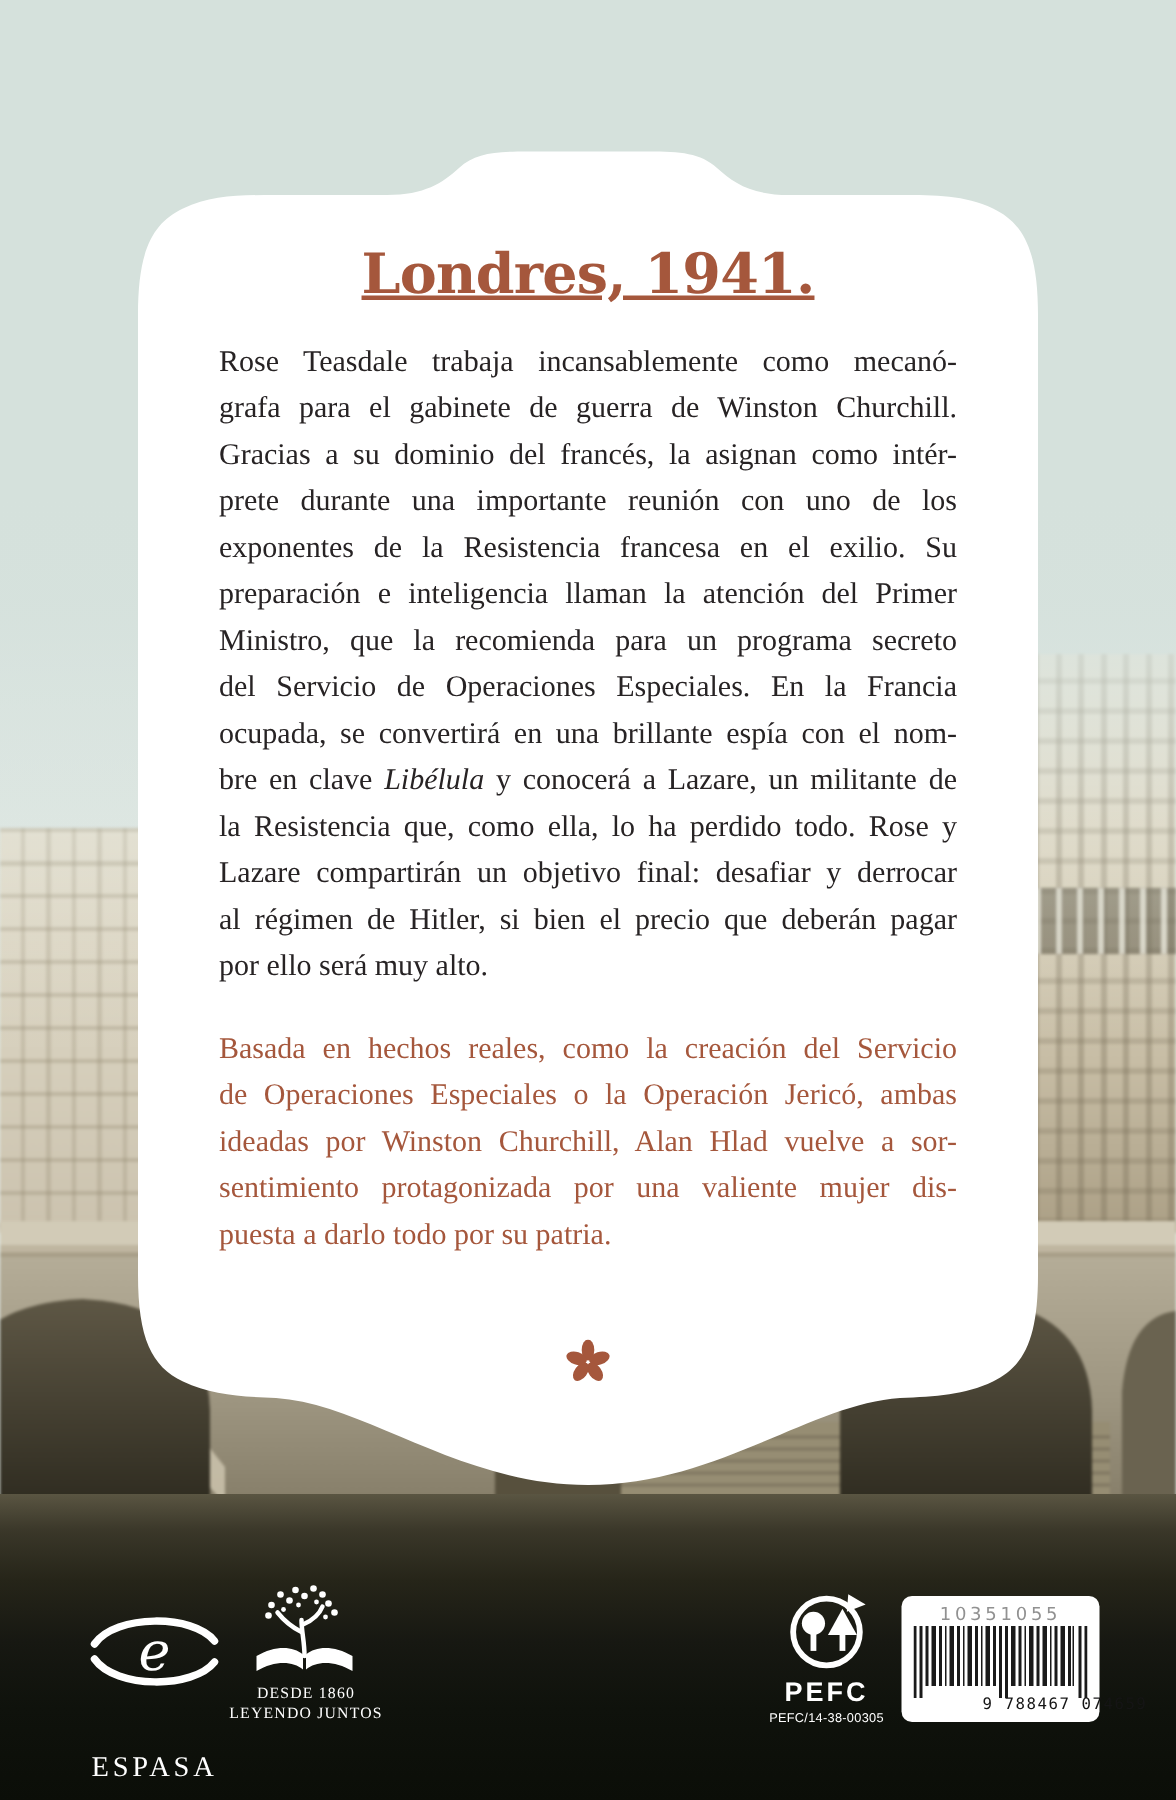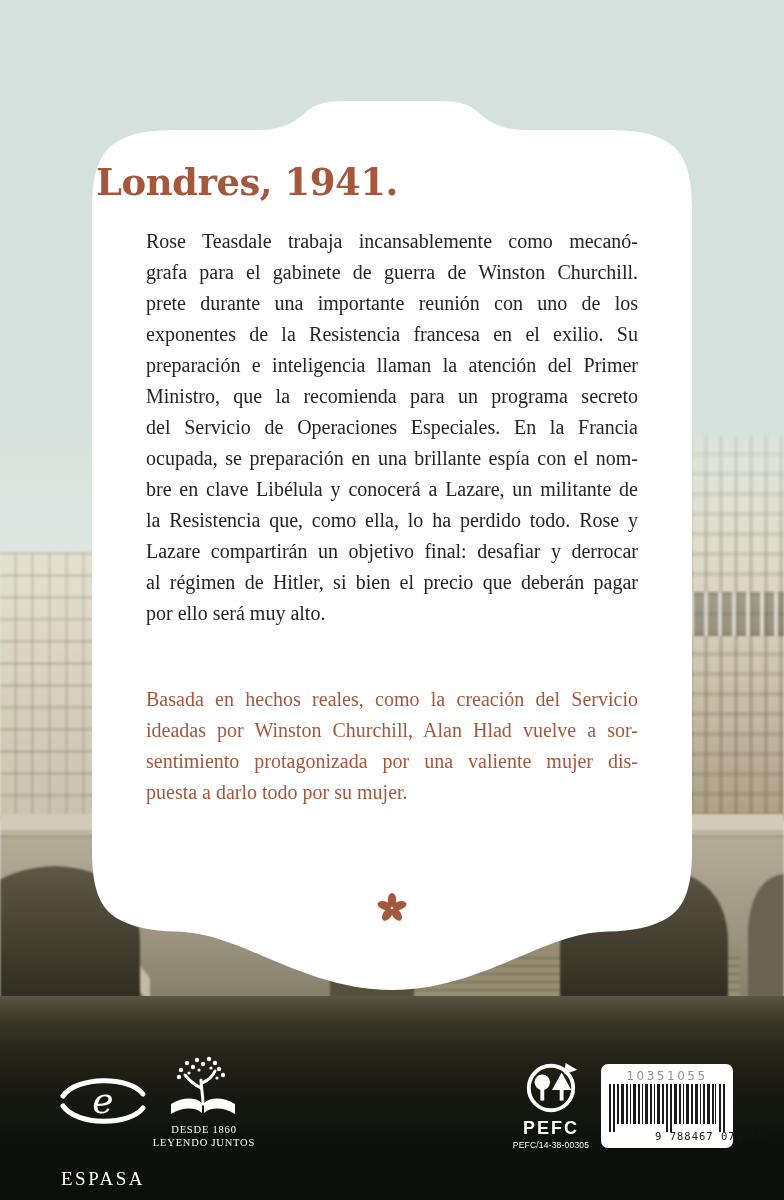--- a/index.html
+++ b/index.html
@@ -25,30 +25,30 @@
                rgba(90,84,66,.55);}
   .haze{inset:0;background:linear-gradient(180deg,
       #d5e1dc 0px,#d5e1dc 330px,rgba(213,225,220,.85) 400px,
       rgba(216,227,222,.55) 470px,rgba(222,230,224,.28) 545px,
       rgba(228,233,226,.10) 625px,rgba(228,233,226,0) 705px);}
   .water{left:0;top:996px;width:784px;height:204px;
     background:linear-gradient(180deg,#5a5542 0%,#3a3729 12%,#262519 28%,
       #171812 48%,#0f120c 70%,#0b0e08 100%);}
 
   
-  .title{left:96px;top:160px;width:592px;
+  .title{left:96px;top:160px;width:592px;text-align:center;
     font-family:"DejaVu Serif",serif;font-weight:bold;font-size:37px;
-    letter-spacing:-0.5px;color:#a5573c;}
+    letter-spacing:-0.5px;color:#a5573c;text-decoration:underline;}
   .para{left:146px;width:492px;color:#272324;}
   .p1{top:226px;} .p2{top:684px;color:#a5573c;}
   .line{font-size:20px;line-height:31px;height:31px;
         text-align:justify;text-align-last:justify;white-space:nowrap;}
   .line.end{text-align-last:left;}
   .p2 .line{color:#a5573c;}
-  .it{}
+  .it{font-style:italic;}
 
   
   .wordmark{font-family:"Liberation Serif",serif;color:#fff;text-align:center;}
   .espasa-txt{left:40px;top:1128px;width:126px;font-size:19px;letter-spacing:2.5px;font-weight:400;margin-top:40px;}
   .desde{left:146px;top:1124px;width:116px;font-size:10.5px;letter-spacing:0.8px;}
   .leyendo{left:146px;top:1137px;width:116px;font-size:10.5px;letter-spacing:0.8px;}
   .pefc-txt{left:512px;top:1118px;width:78px;font-family:"Liberation Sans",sans-serif;
     font-weight:bold;font-size:18px;letter-spacing:2px;color:#fff;text-align:center;}
   .pefc-code{left:506px;top:1140px;width:90px;font-family:"Liberation Sans",sans-serif;
     font-size:8.5px;letter-spacing:0.2px;color:#fff;text-align:center;}
@@ -125,38 +125,40 @@
       C 160 931, 141 930, 122 921
       C 101 911, 92 892, 92 850
       Z"></path>
   </svg>
 
   <div class="abs title">Londres, 1941.</div>
 
   <div class="abs para p1">
     <div class="line">Rose Teasdale trabaja incansablemente como mecanó-</div>
     <div class="line">grafa para el gabinete de guerra de Winston Churchill.</div>
+    <div class="line">Gracias a su dominio del francés, la asignan como intér-</div>
     <div class="line">prete durante una importante reunión con uno de los</div>
     <div class="line">exponentes de la Resistencia francesa en el exilio. Su</div>
     <div class="line">preparación e inteligencia llaman la atención del Primer</div>
     <div class="line">Ministro, que la recomienda para un programa secreto</div>
     <div class="line">del Servicio de Operaciones Especiales. En la Francia</div>
-    <div class="line">ocupada, se preparación en una brillante espía con el nom-</div>
+    <div class="line">ocupada, se convertirá en una brillante espía con el nom-</div>
     <div class="line"><span>bre en clave </span><span class="it">Libélula</span><span> y conocerá a Lazare, un militante de</span></div>
     <div class="line">la Resistencia que, como ella, lo ha perdido todo. Rose y</div>
     <div class="line">Lazare compartirán un objetivo final: desafiar y derrocar</div>
     <div class="line">al régimen de Hitler, si bien el precio que deberán pagar</div>
     <div class="line end">por ello será muy alto.</div>
   </div>
 
   <div class="abs para p2">
     <div class="line">Basada en hechos reales, como la creación del Servicio</div>
+    <div class="line">de Operaciones Especiales o la Operación Jericó, ambas</div>
     <div class="line">ideadas por Winston Churchill, Alan Hlad vuelve a sor-</div>
     <div class="line">sentimiento protagonizada por una valiente mujer dis-</div>
-    <div class="line end">puesta a darlo todo por su mujer.</div>
+    <div class="line end">puesta a darlo todo por su patria.</div>
   </div>
 
   <svg class="abs" style="left:377px;top:893px;" width="30" height="30" viewBox="-15 -15 30 30">
     <g fill="#a5573c">
       <ellipse cx="0" cy="-8" rx="4.2" ry="7"></ellipse>
       <ellipse cx="0" cy="-8" rx="4.2" ry="7" transform="rotate(72)"></ellipse>
       <ellipse cx="0" cy="-8" rx="4.2" ry="7" transform="rotate(144)"></ellipse>
       <ellipse cx="0" cy="-8" rx="4.2" ry="7" transform="rotate(216)"></ellipse>
       <ellipse cx="0" cy="-8" rx="4.2" ry="7" transform="rotate(288)"></ellipse>
     </g>

